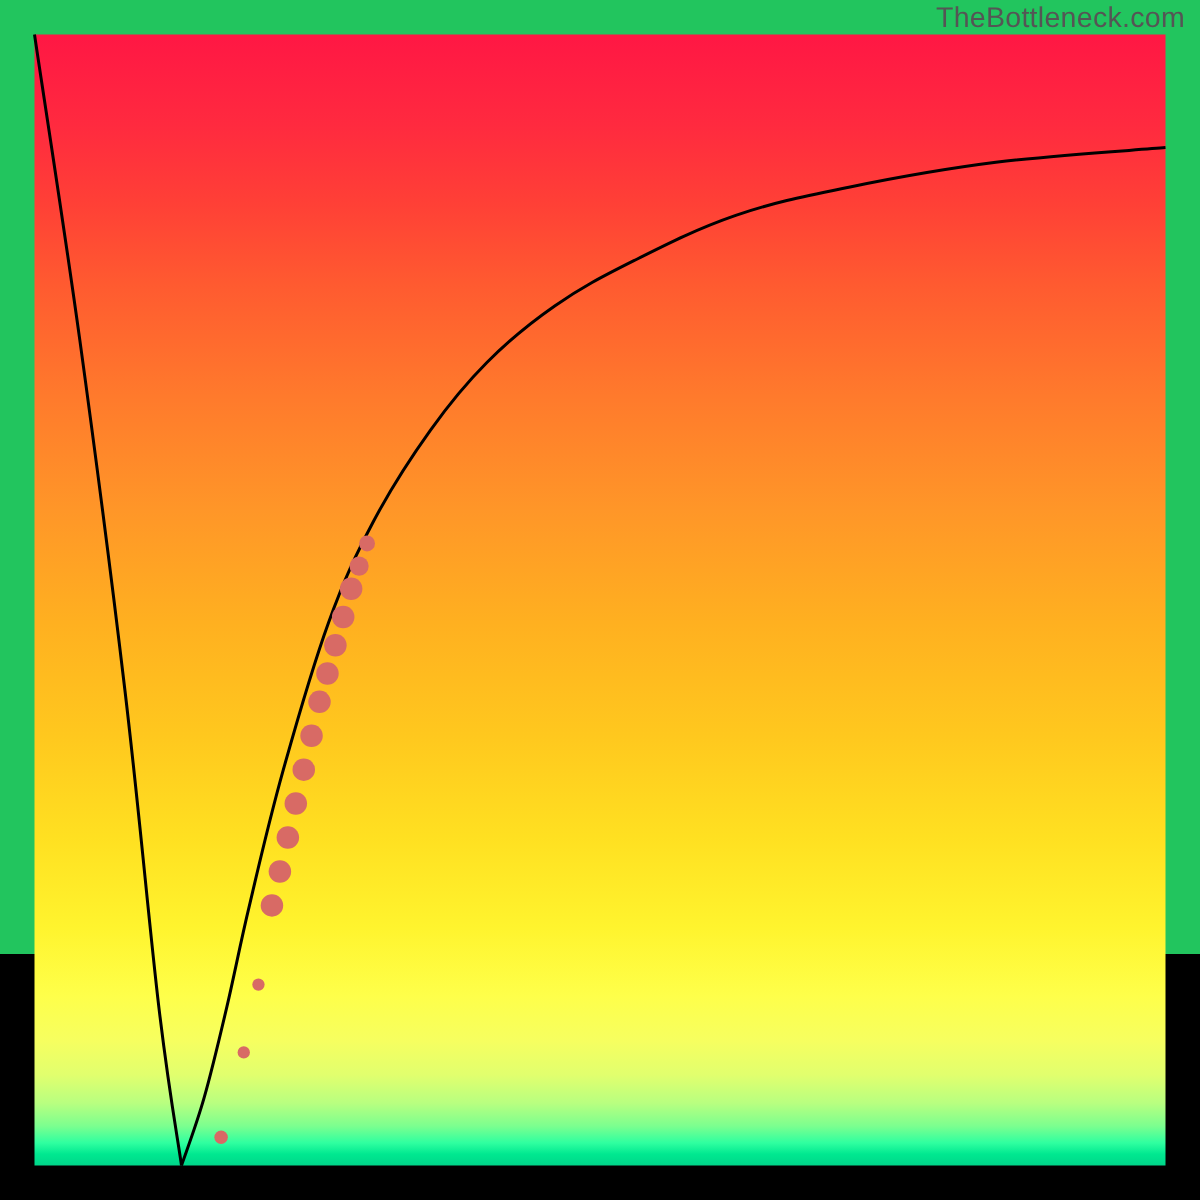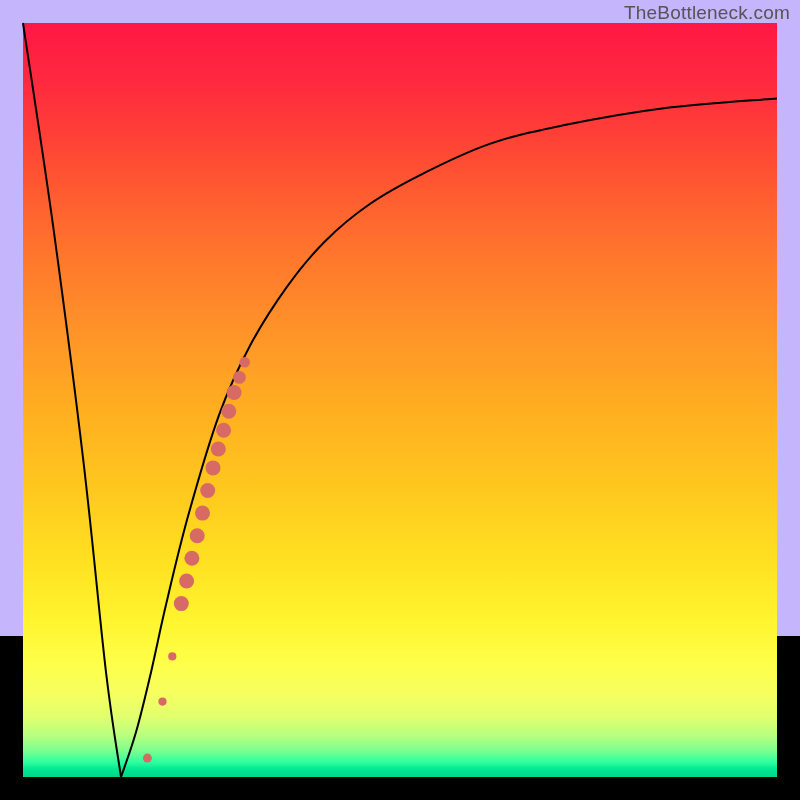--- a/index.html
+++ b/index.html
@@ -8,21 +8,21 @@
     width: 800px;
     height: 800px;
     overflow: hidden;
     background: #000;
     font-family: Arial, Helvetica, sans-serif;
   }
   .frame {
     position: relative;
     width: 800px;
     height: 636px;
-    background: #c4b5fd;
+    background: #22c55e;
   }
   .plot-area {
     position: absolute;
     left: 23px;
     top: 23px;
     width: 754px;
     height: 754px;
     
     background: linear-gradient(
       to bottom,

